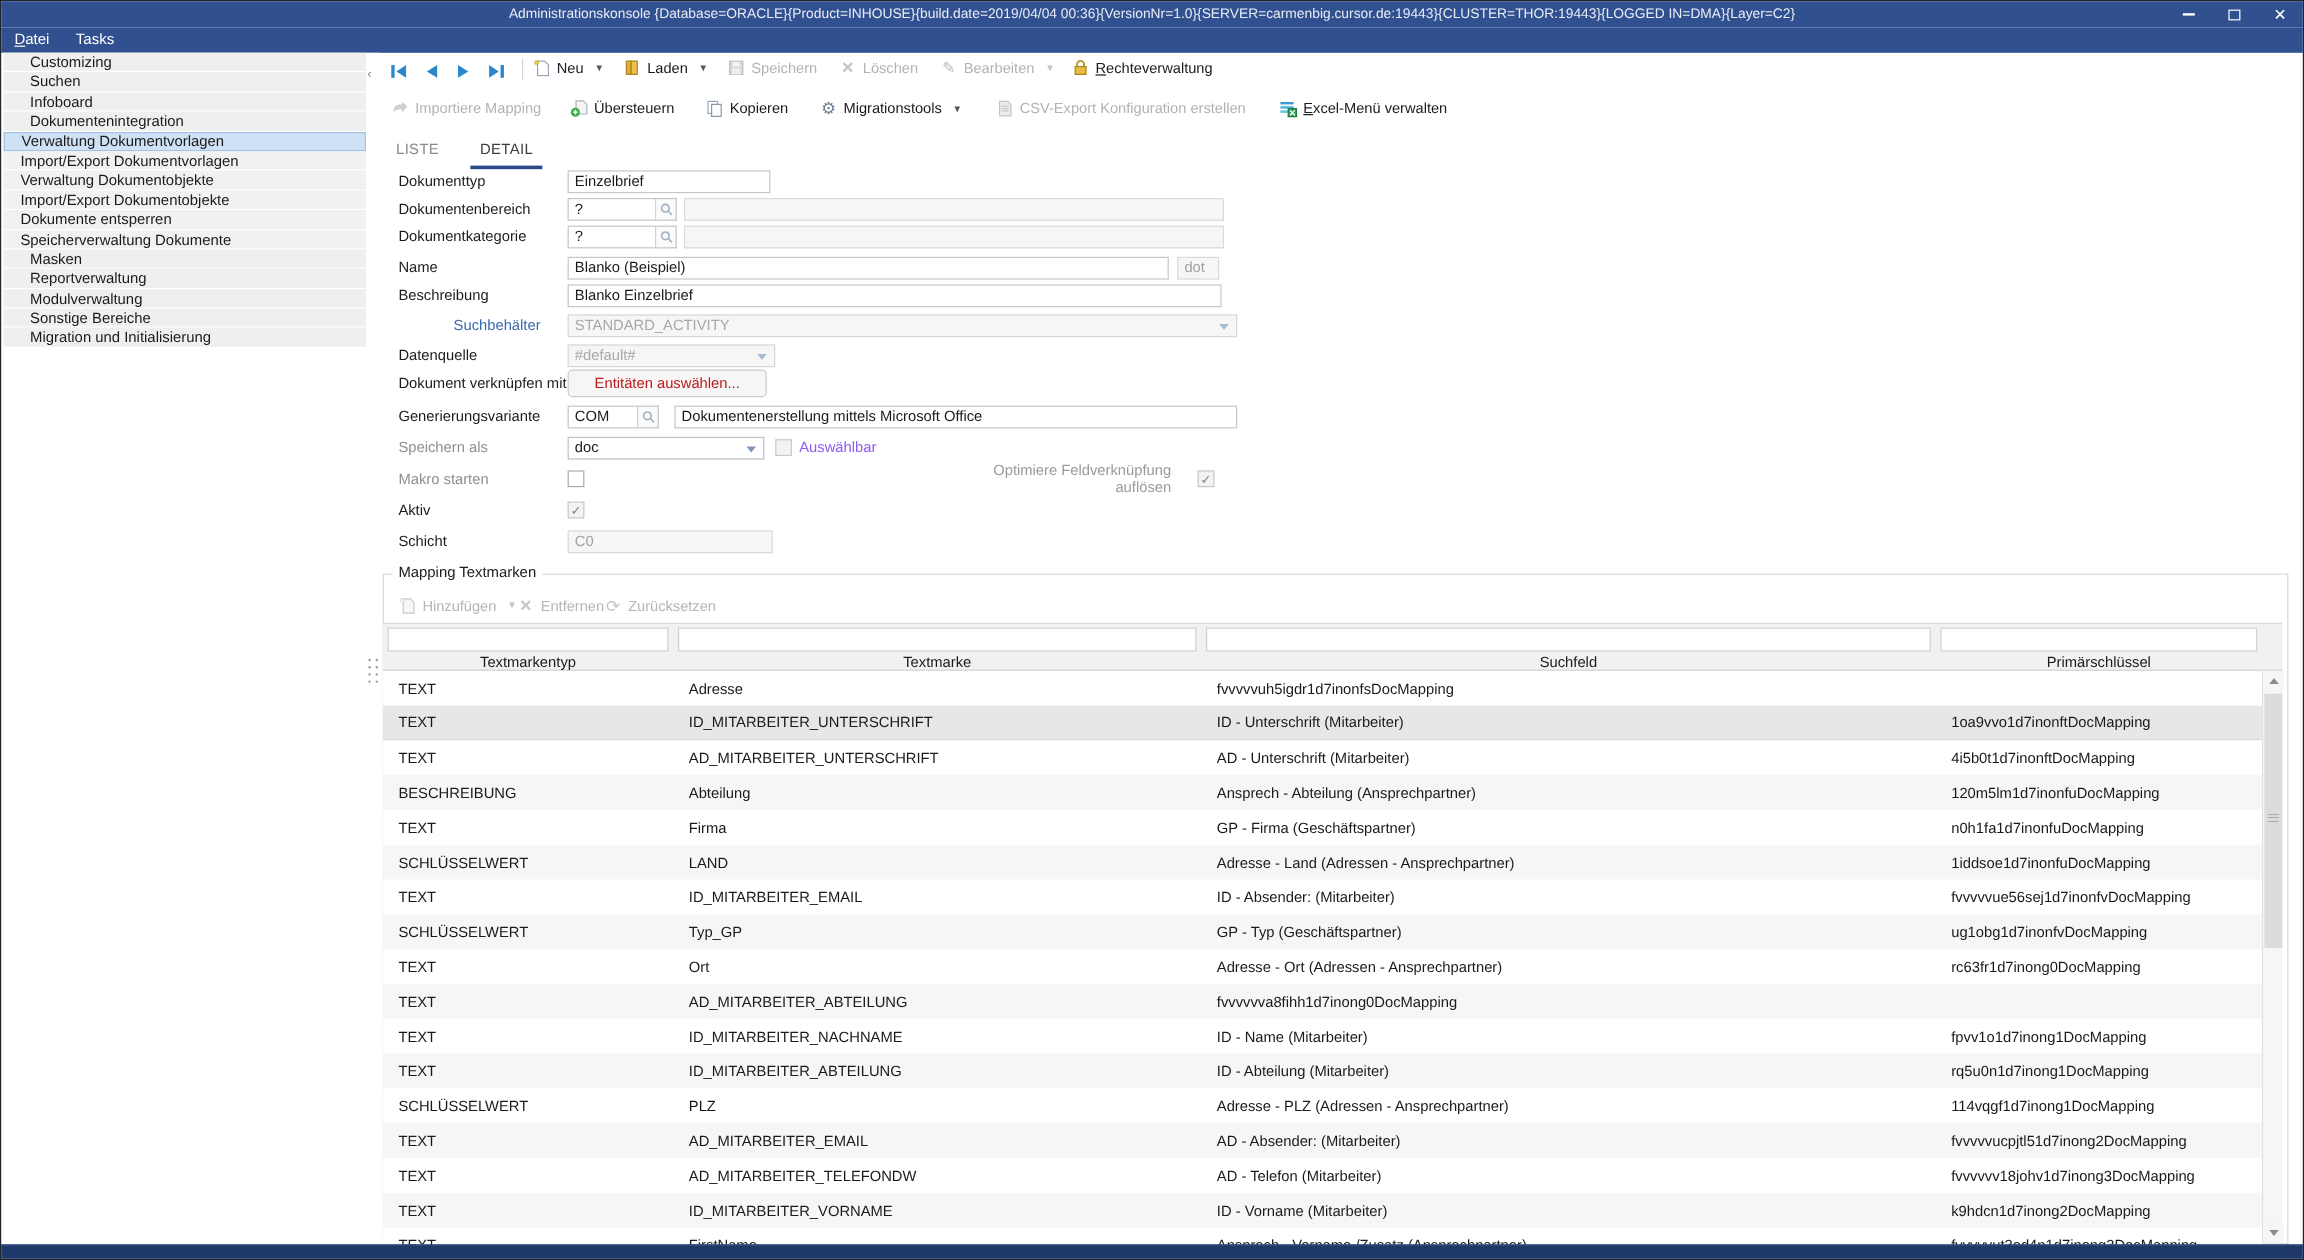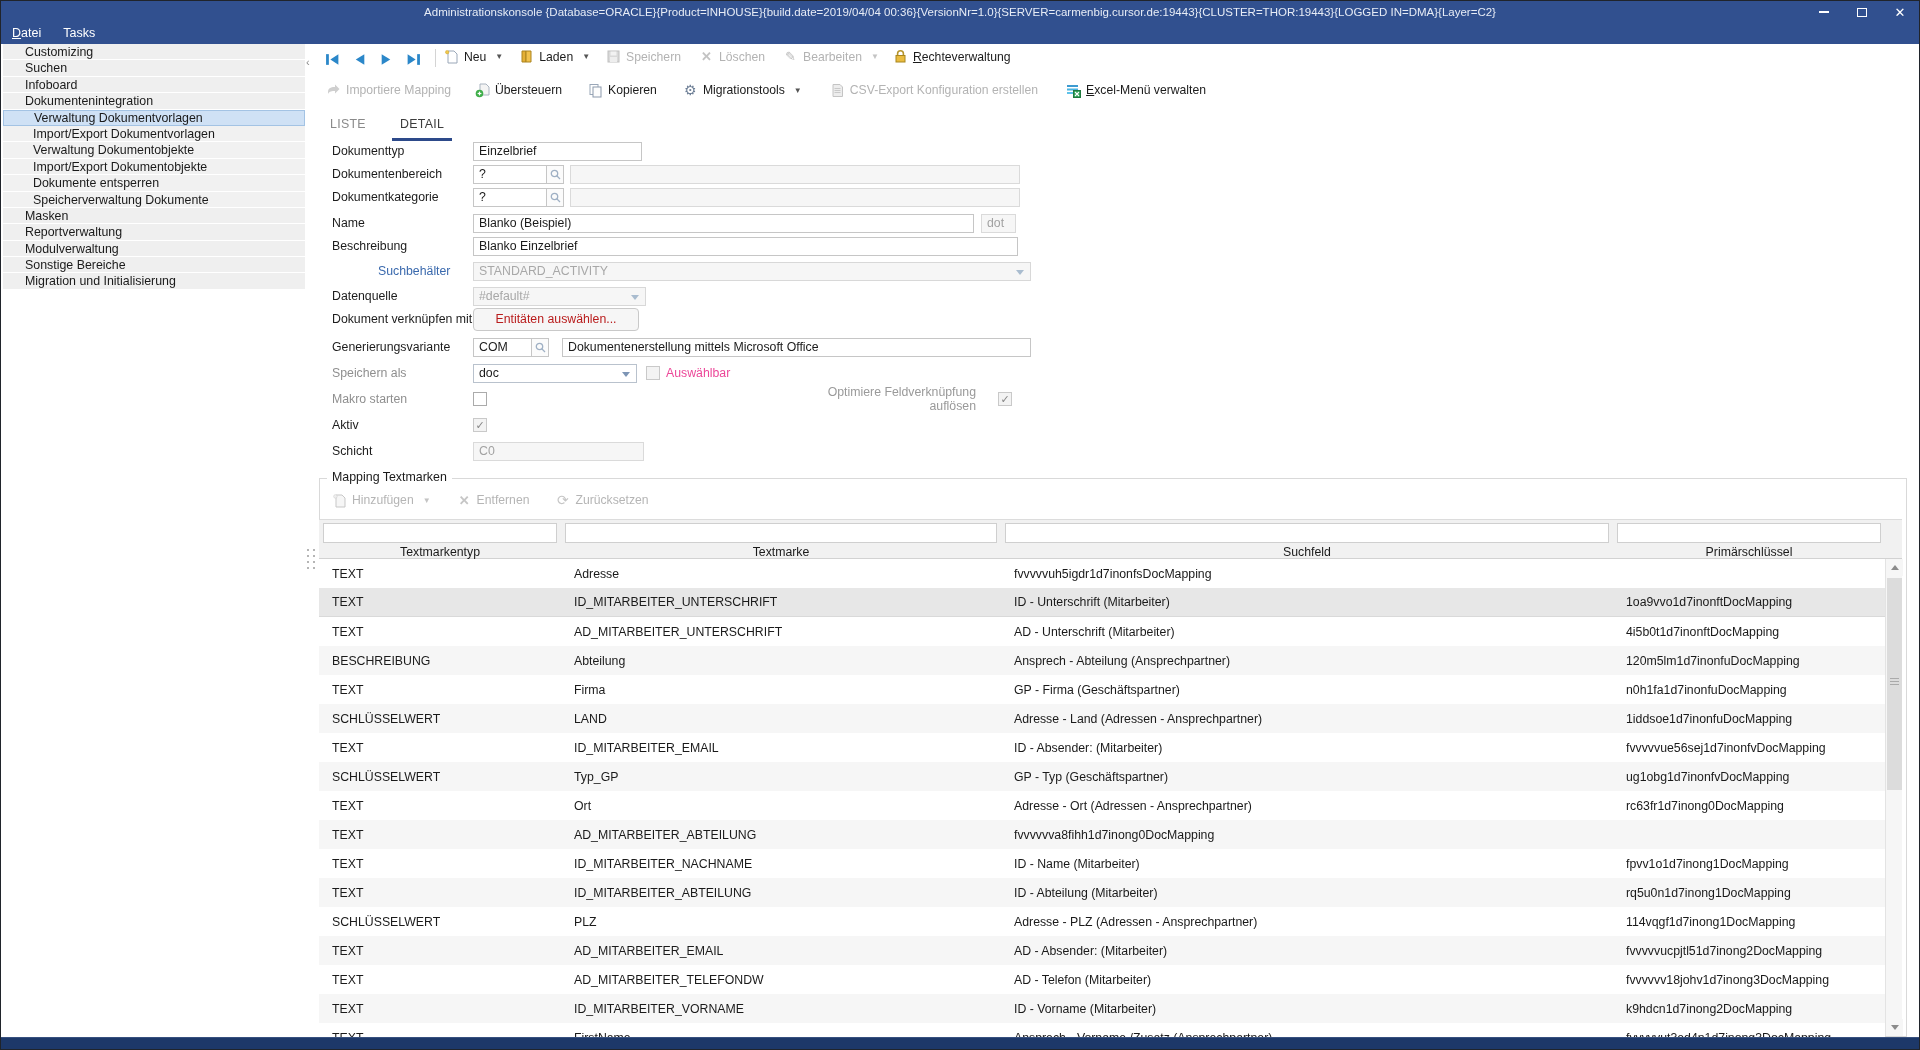--- a/index.html
+++ b/index.html
@@ -16,21 +16,21 @@
   .wc-close { font-size:13px; line-height:13px; }
   .menubar { position:absolute; left:0; top:22px; right:0; height:21px; background:#31508f; color:#fff;
              display:flex; align-items:center; font-size:12.5px; }
   .menu-item { padding:0 11px; height:21px; line-height:21px; }
   .ul1::first-letter { text-decoration:underline; }
 
   
   .sidebar { position:absolute; left:1px; top:43px; width:304px; bottom:12px; background:#fff; }
   .nav-item { height:16.4px; line-height:16.4px; font-size:12.4px; color:#1a1a1a; background:#efefef;
               border-bottom:1px solid #ffffff; padding-left:22px; margin:0 1px 0 1px; white-space:nowrap; cursor:default; }
-  .nav-item.sub { padding-left:30px; background:#f1f1f1; }
+  .nav-item.sub { padding-left:14px; background:#f1f1f1; }
   .nav-item.selected { background:#cfe1f5; border:1px solid #a3c3e4; line-height:15px; }
   .splitter { position:absolute; left:305px; top:43px; width:11px; bottom:12px; background:#fff; }
   .split-dots { position:absolute; left:1px; top:505px; display:grid; grid-template-columns:2px 2px; grid-gap:4px; }
   .split-dots i { width:2px; height:2px; background:#9d9d9d; border-radius:50%; }
   .split-chevron { position:absolute; left:0px; top:12px; color:#8a8a8a; font-size:11px; }
 
   
   .toolbar1 { position:absolute; left:318px; top:48px; height:27px; display:flex; align-items:flex-start; }
   .toolbar2 { position:absolute; left:325px; top:76px; height:26px; display:flex; align-items:center; }
   .tb-btn { display:flex; align-items:center; gap:5px; font-size:12.2px; color:#1b1b1b; white-space:nowrap; cursor:default; }
@@ -65,21 +65,21 @@
   .selectbox.ro .arr { border-top-color:#a9bccf; }
   .btn { height:23px; border:1px solid #c9c9c9; border-radius:4px; background:#f6f6f6; color:#b91c1c;
          font-size:12.3px; display:flex; align-items:center; justify-content:center; padding:0 14px; }
   .chk { width:14px; height:14px; border:1px solid #ababab; background:#fff; flex:none;
          display:flex; align-items:center; justify-content:center; font-size:11px; color:#858585; }
   .chk.dis { background:#f3f3f3; border-color:#c9c9c9; }
 
   
   .groupbox { position:absolute; left:318px; top:477px; width:1588px; bottom:12px; border:1px solid #d9d9d9; }
   .group-label { position:absolute; left:326px; top:469px; background:#fff; padding:0 5px; font-size:12.4px; color:#1a1a1a; }
-  .map-toolbar { position:absolute; left:331px; top:487px; height:24px; display:flex; align-items:center; gap:26px; }
+  .map-toolbar { position:absolute; left:331px; top:487px; height:24px; display:flex; align-items:flex-end; }
   .map-toolbar .tb-btn { color:#b5b5b5; }
   .thead { position:absolute; left:318px; top:518px; width:1583px; height:40px; background:#f1f1f1;
            border-top:1px solid #dcdcdc; border-bottom:1px solid #d2d2d2; }
   .fbox { position:absolute; top:3px; height:20px; background:#fff; border:1px solid #cfcfcf; }
   .hcell { position:absolute; top:25px; font-size:12.3px; color:#1a1a1a; text-align:center; }
   .tbody { position:absolute; left:318px; top:558px; width:1566px; height:479px; overflow:hidden; }
   .trow { display:flex; height:29px; align-items:center; background:#fff; cursor:default; }
   .trow:nth-child(even) { background:#f6f6f6; }
   .trow.selected { background:#e7e7e7; border-bottom:1px solid #d9d9d9; }
   .tcell { font-size:12.3px; color:#1a1a1a; padding-left:13px; white-space:nowrap; overflow:hidden; flex:none; }
@@ -377,21 +377,21 @@
     <span class="inp" style="width:469px;margin-left:13px">Dokumentenerstellung mittels Microsoft Office</span>
   </div>
 
   <div class="frow" style="top:362px">
     <span class="flabel dim">Speichern als</span>
     <span class="selectbox" style="width:164px">
       <span>doc</span>
         <i class="arr"></i>
     </span>
     <span class="chk dis" style="margin-left:9px"></span>
-    <span style="font-size:12.3px;color:#ec4899;margin-left:6px">Auswählbar</span>
+    <span style="font-size:12.3px;color:#8b5cf6;margin-left:6px">Auswählbar</span>
   </div>
 
   <div class="frow" style="top:388px">
     <span class="flabel dim">Makro starten</span>
     <span class="chk"></span>
     <span style="position:absolute;left:450px;width:194px;text-align:right;font-size:12.3px;color:#9a9a9a">Optimiere Feldverknüpfung auflösen</span>
     <span class="chk dis" style="position:absolute;left:666px">✓</span>
   </div>
 
   <div class="frow" style="top:414px">

